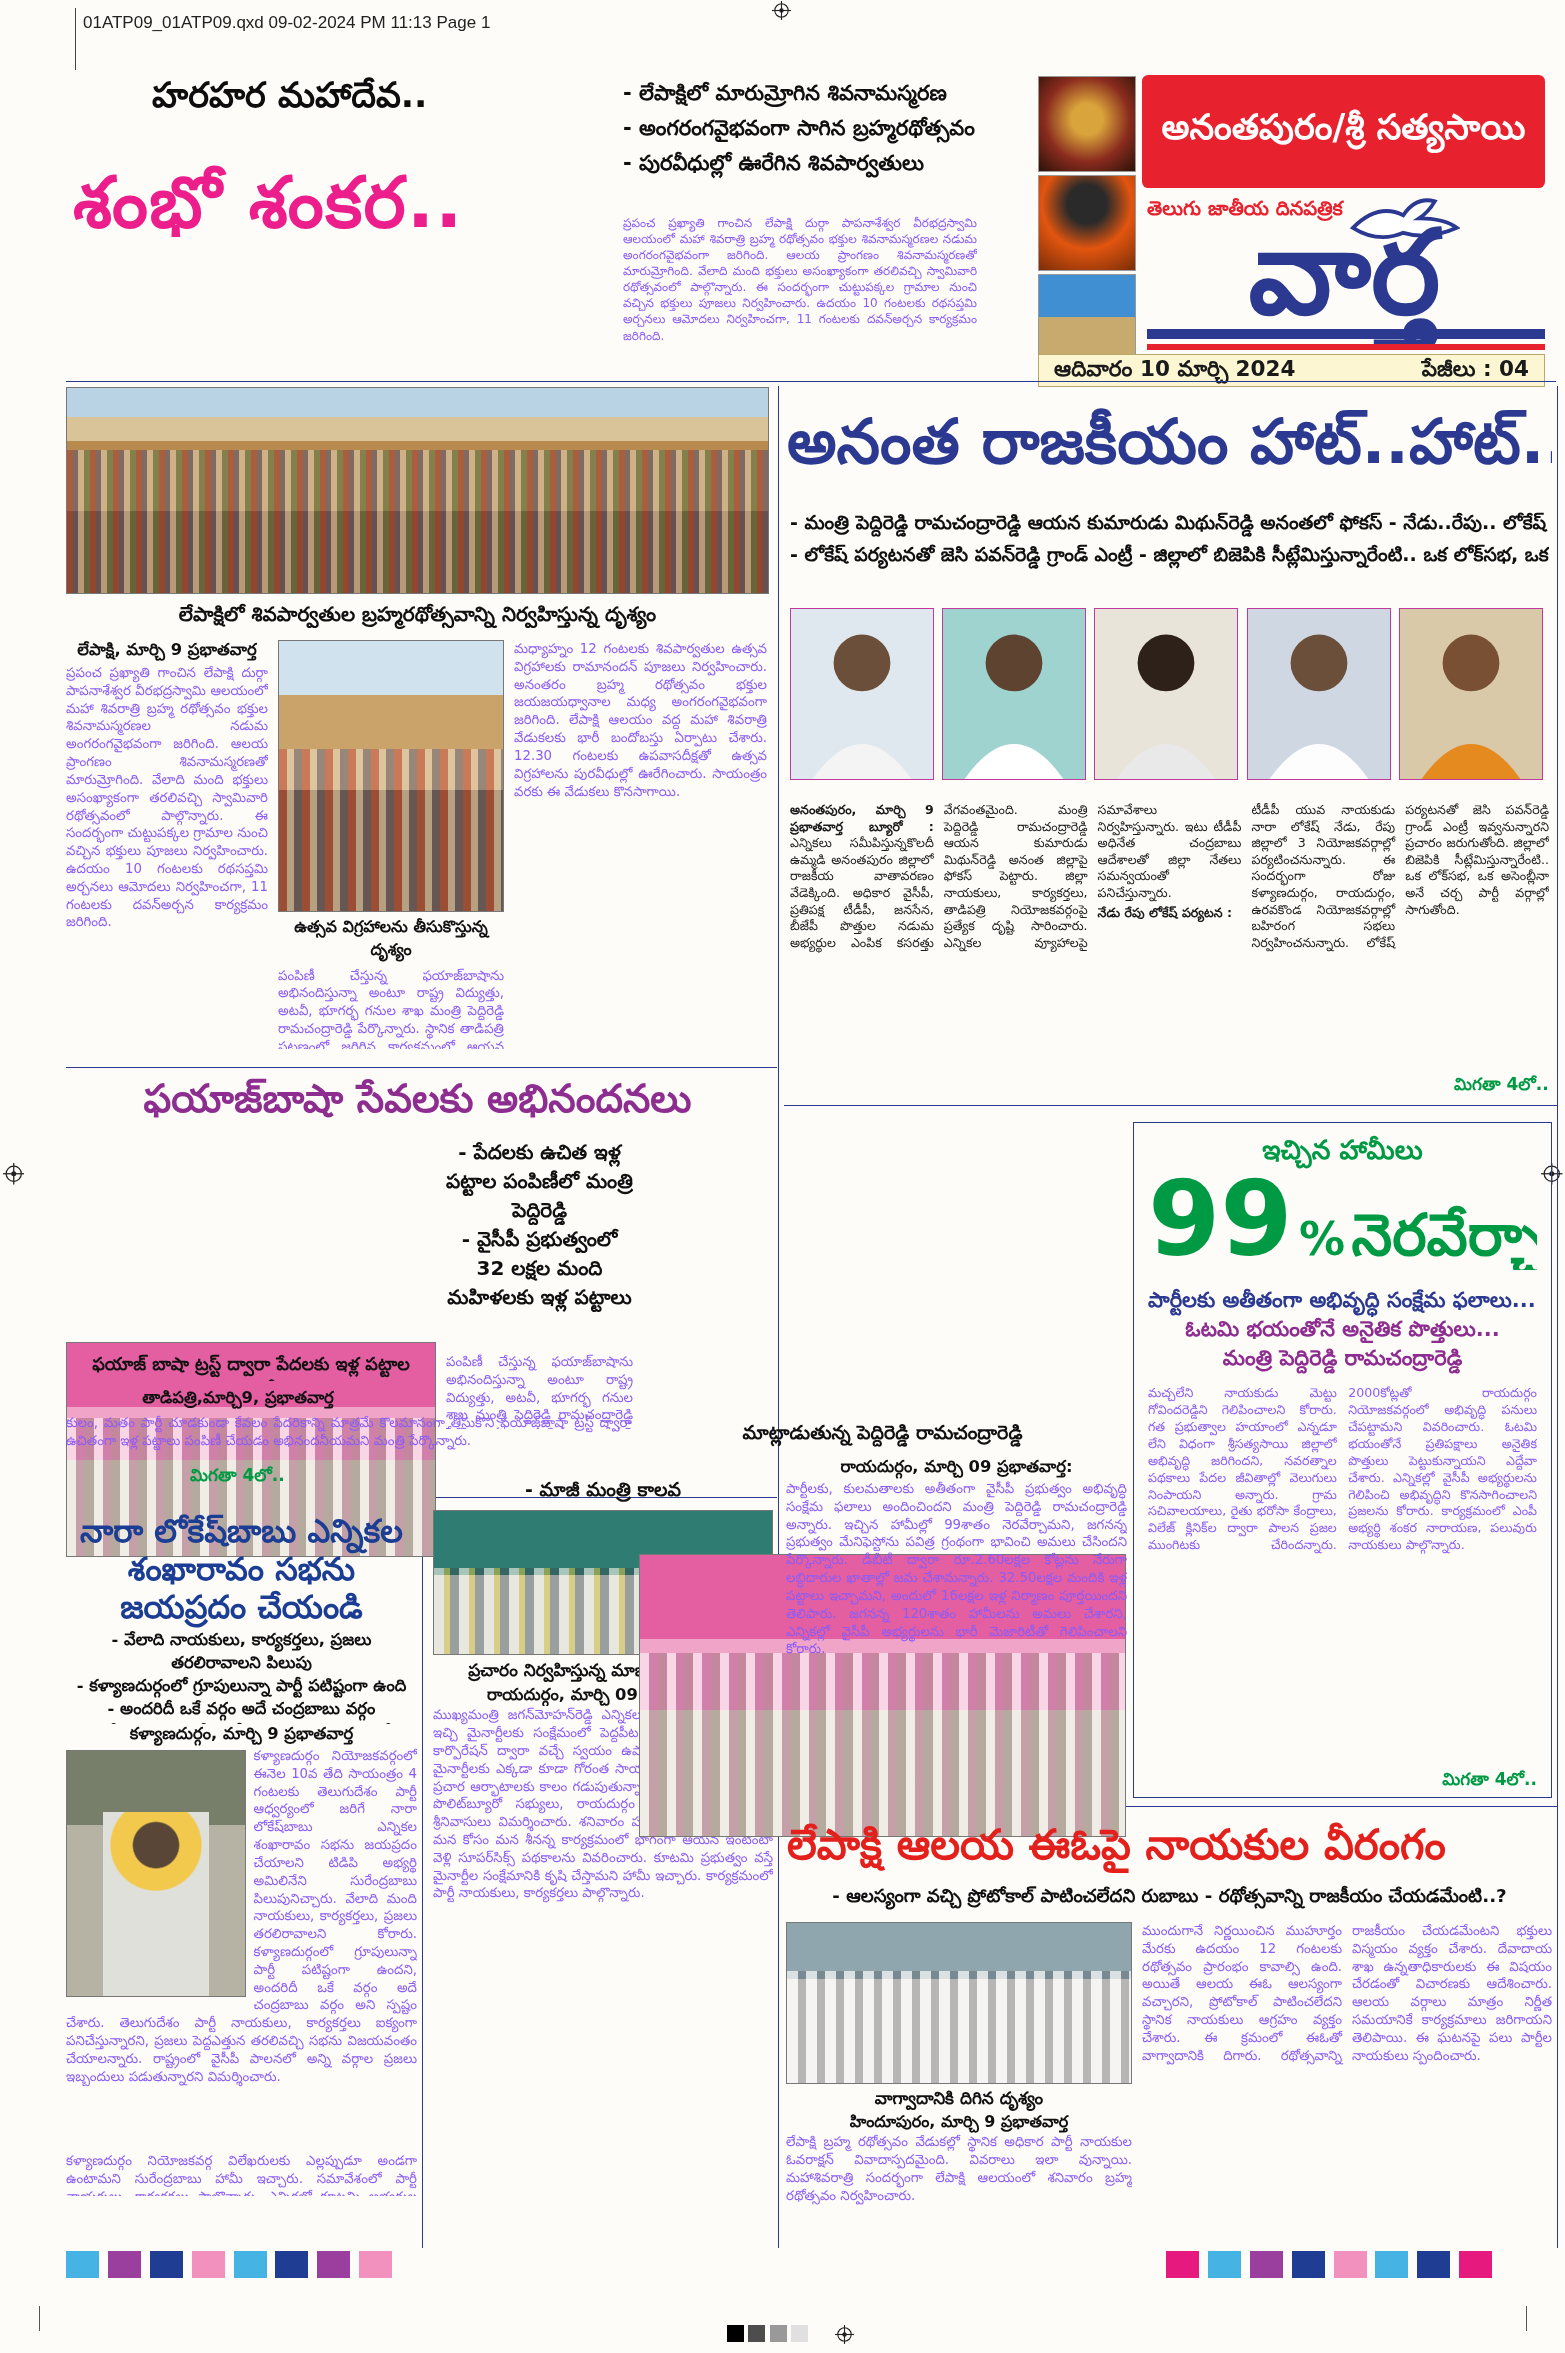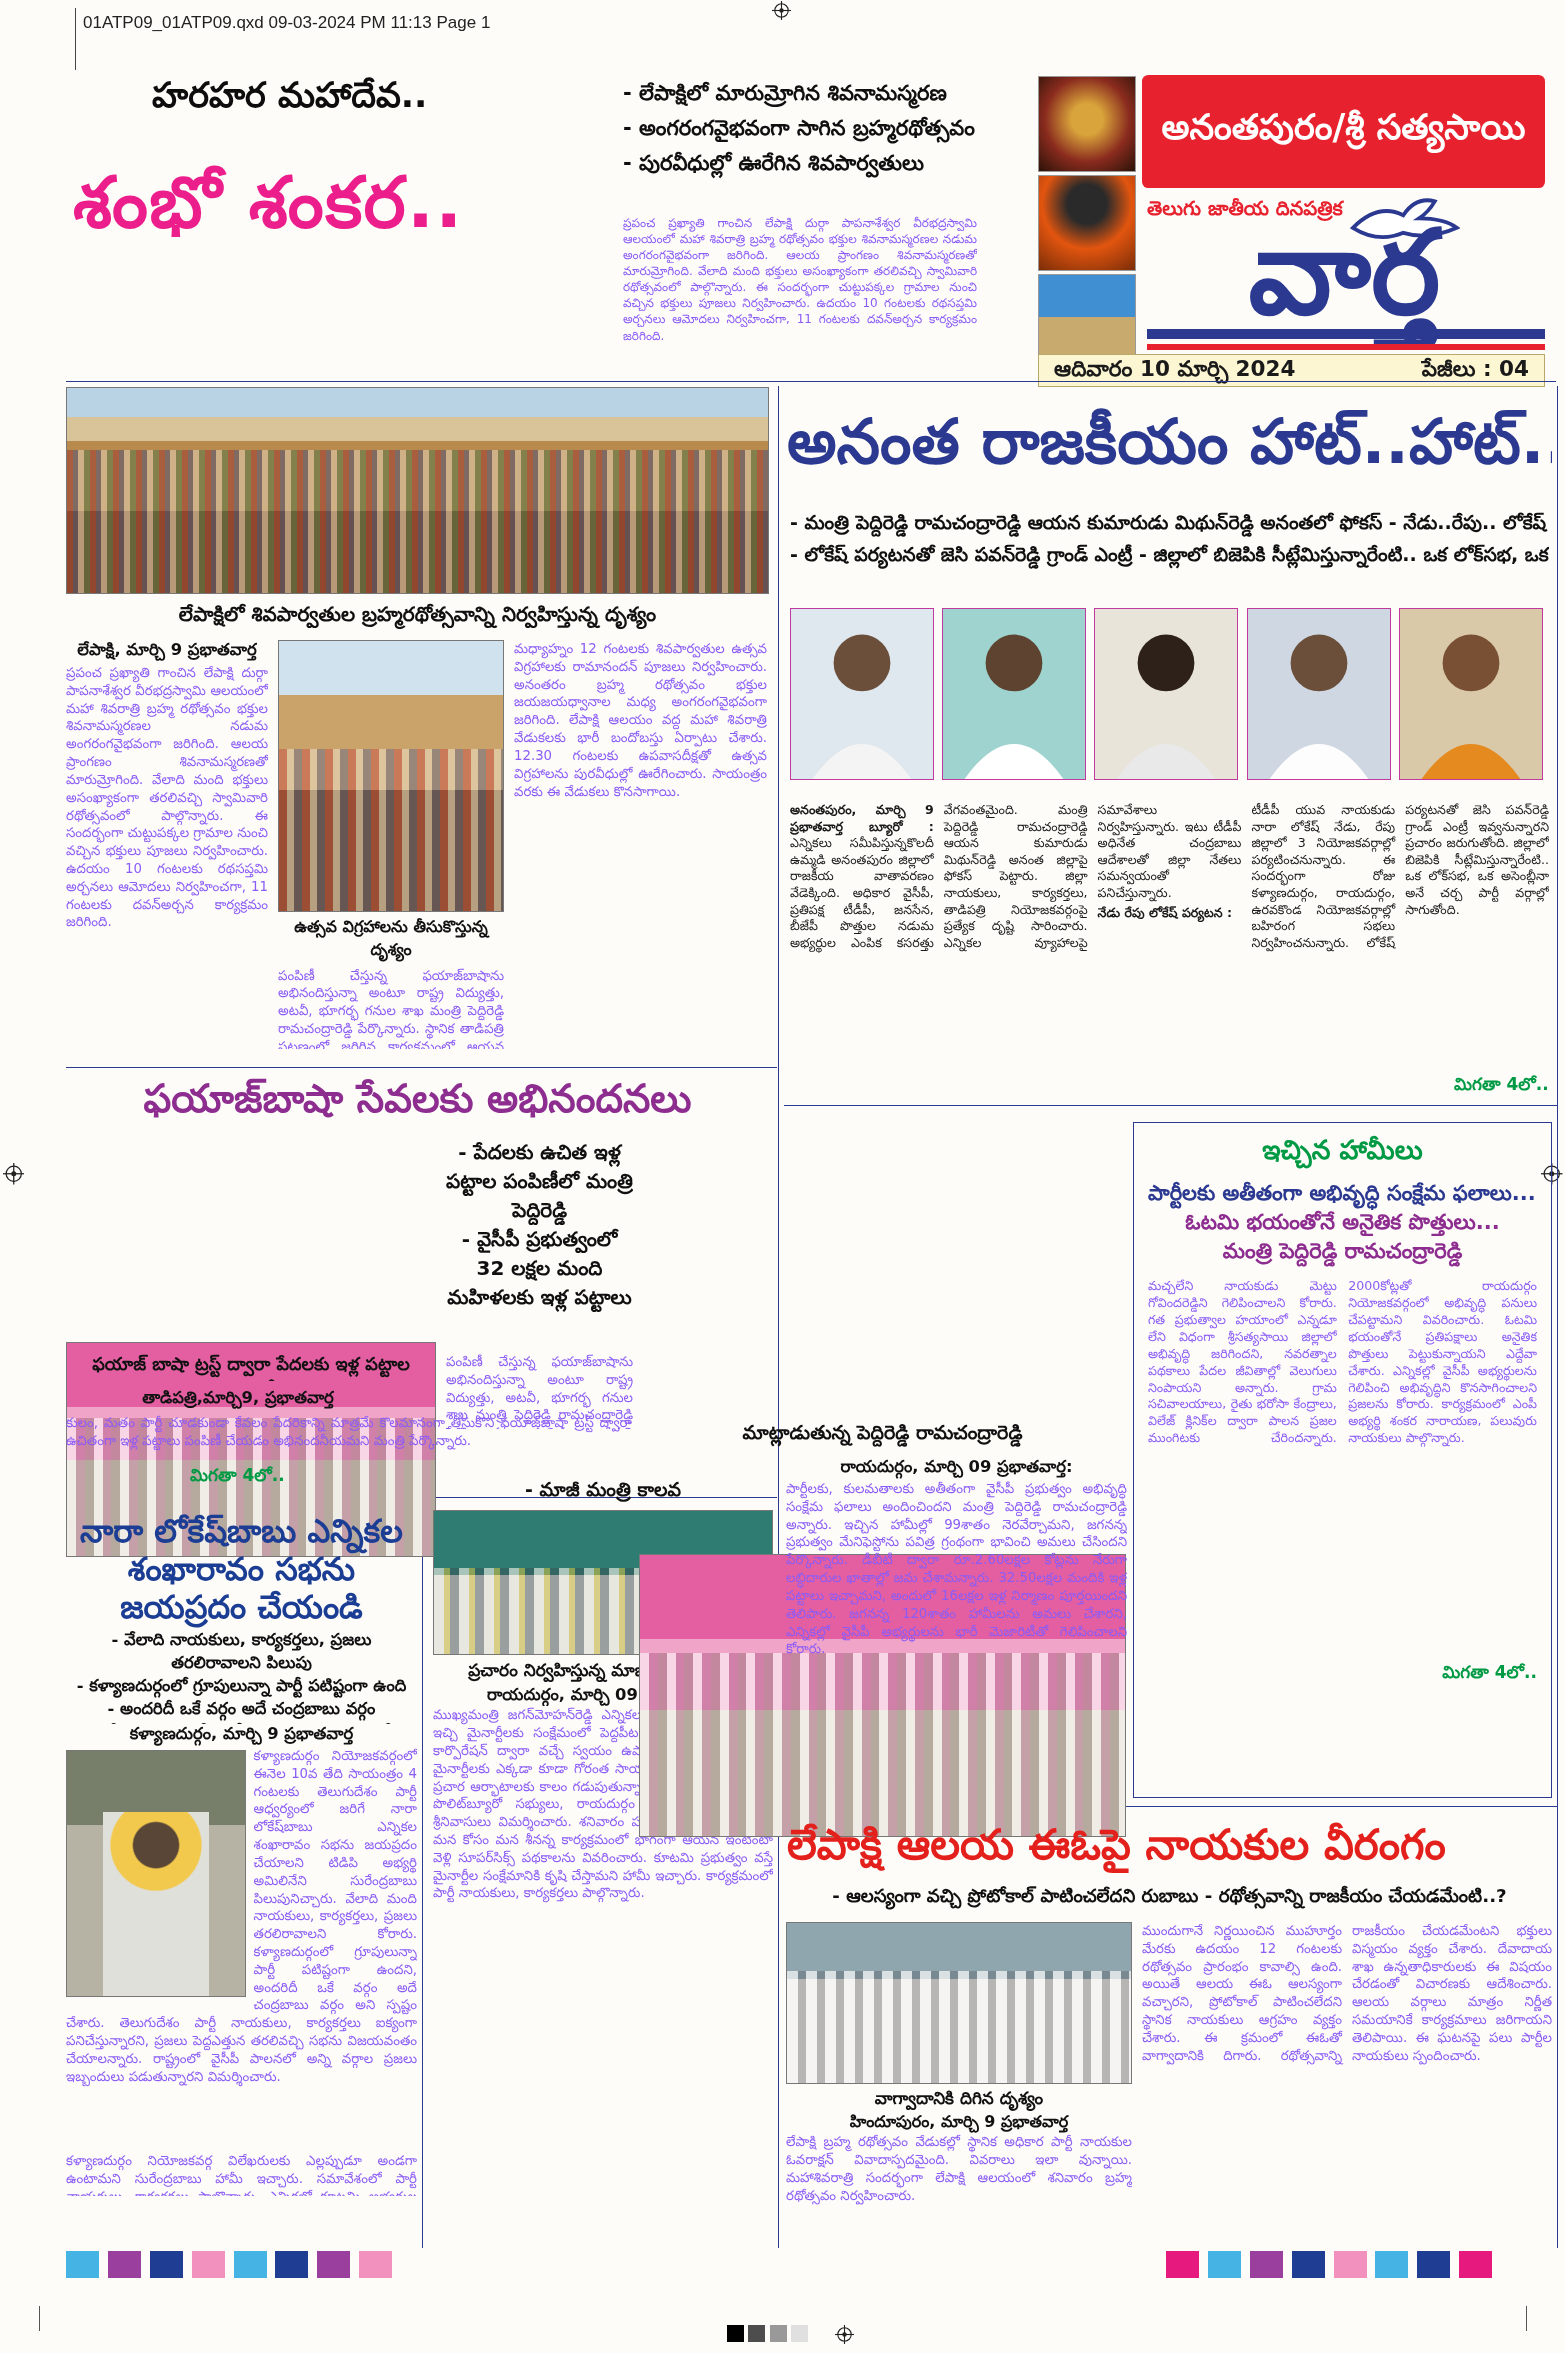--- a/index.html
+++ b/index.html
@@ -82,21 +82,21 @@
   .headline-red{color:#e3201b;font-weight:bold;white-space:nowrap;}
   .headline-dred{color:#b2151b;font-weight:bold;}
   .headline-navy{color:#1b3e94;font-weight:bold;}
   .headline-purple{color:#8e2d90;font-weight:bold;white-space:nowrap;}
   .sub-bullets div{font-weight:bold;color:#101010;}
 </style>
 </head>
 <body>
 
 <div class="print-tick"></div>
-<div class="print-header">01ATP09_01ATP09.qxd  09-03-2024  PM 11:13  Page 1</div>
+<div class="print-header">01ATP09_01ATP09.qxd  09-02-2024  PM 11:13  Page 1</div>
 
 <svg class="regmark" style="left:2.5px;top:1163px;" width="21.5" height="21.5" viewBox="0 0 34 34">
     <circle cx="17" cy="17" r="12" fill="none" stroke="#222" stroke-width="2"></circle>
     <line x1="0" y1="17" x2="34" y2="17" stroke="#222" stroke-width="2"></line>
     <line x1="17" y1="0" x2="17" y2="34" stroke="#222" stroke-width="2"></line>
     <circle cx="17" cy="17" r="4" fill="#222"></circle>
   </svg>
 <svg class="regmark" style="left:1541px;top:1163px;" width="21.5" height="21.5" viewBox="0 0 34 34">
     <circle cx="17" cy="17" r="12" fill="none" stroke="#222" stroke-width="2"></circle>
     <line x1="0" y1="17" x2="34" y2="17" stroke="#222" stroke-width="2"></line>
@@ -258,20 +258,25 @@
 
 <div class="abs photo ph-stage" style="left:639px;top:1132px;width:487px;height:283px;"></div>
 <div class="abs caption hidden-ov" style="left:639px;top:1421px;width:487px;height:26.6px;font-size:19px;">మాట్లాడుతున్న పెద్దిరెడ్డి రామచంద్రారెడ్డి</div>
 <div class="abs" style="left:786px;top:1457px;width:341px;height:341px;">
   <div class="dateline hidden-ov" style="font-size:16.4px;height:23px;">రాయదుర్గం, మార్చి 09 ప్రభాతవార్త:</div>
   <div class="body-text hidden-ov" style="height:315px;">పార్టీలకు, కులమతాలకు అతీతంగా వైసీపీ ప్రభుత్వం అభివృద్ధి సంక్షేమ ఫలాలు అందించిందని మంత్రి పెద్దిరెడ్డి రామచంద్రారెడ్డి అన్నారు. ఇచ్చిన హామీల్లో 99శాతం నెరవేర్చామని, జగనన్న ప్రభుత్వం మేనిఫెస్టోను పవిత్ర గ్రంథంగా భావించి అమలు చేసిందని పేర్కొన్నారు. డీబీటీ ద్వారా రూ.2.60లక్షల కోట్లను నేరుగా లబ్ధిదారుల ఖాతాల్లో జమ చేశామన్నారు. 32.50లక్షల మందికి ఇళ్ల పట్టాలు ఇచ్చామని, అందులో 16లక్షల ఇళ్ల నిర్మాణం పూర్తయిందని తెలిపారు. జగనన్న 120శాతం హామీలను అమలు చేశారని, ఎన్నికల్లో వైసీపీ అభ్యర్థులను భారీ మెజారిటీతో గెలిపించాలని కోరారు.</div>
 </div>
 
 <div class="abs promise-box" style="left:1133px;top:1122px;width:419px;height:676px;">
   <div class="pb-top">ఇచ్చిన హామీలు</div>
+  <div class="pb-99row hidden-ov" style="height:107px;">
+    <span class="pb-99">99</span>
+    <span class="pb-pct">%</span>
+    <span class="pb-word hidden-ov">నెరవేర్చాం</span>
+  </div>
   <div class="pb-blue hidden-ov" style="height:29px;margin-top:8.9px;">పార్టీలకు అతీతంగా అభివృద్ధి సంక్షేమ ఫలాలు....</div>
   <div class="pb-purple hidden-ov" style="height:29px;">ఓటమి భయంతోనే అనైతిక పొత్తులు...</div>
   <div class="pb-purple hidden-ov" style="height:29px;">మంత్రి పెద్దిరెడ్డి రామచంద్రారెడ్డి</div>
   <div class="body-text hidden-ov" style="height:379px;margin-top:10px;column-count:2;column-gap:11.4px;font-size:12.6px;">మచ్చలేని నాయకుడు మెట్టు గోవిందరెడ్డిని గెలిపించాలని కోరారు. గత ప్రభుత్వాల హయాంలో ఎన్నడూ లేని విధంగా శ్రీసత్యసాయి జిల్లాలో అభివృద్ధి జరిగిందని, నవరత్నాల పథకాలు పేదల జీవితాల్లో వెలుగులు నింపాయని అన్నారు. గ్రామ సచివాలయాలు, రైతు భరోసా కేంద్రాలు, విలేజ్ క్లినిక్‌ల ద్వారా పాలన ప్రజల ముంగిటకు చేరిందన్నారు. 2000కోట్లతో రాయదుర్గం నియోజకవర్గంలో అభివృద్ధి పనులు చేపట్టామని వివరించారు. ఓటమి భయంతోనే ప్రతిపక్షాలు అనైతిక పొత్తులు పెట్టుకున్నాయని ఎద్దేవా చేశారు. ఎన్నికల్లో వైసీపీ అభ్యర్థులను గెలిపించి అభివృద్ధిని కొనసాగించాలని ప్రజలను కోరారు. కార్యక్రమంలో ఎంపీ అభ్యర్థి శంకర నారాయణ, పలువురు నాయకులు పాల్గొన్నారు.</div>
   <div class="continued" style="text-align:right;margin-top:5px;">మిగతా 4లో..</div>
 </div>
 
 <div class="abs headline-red hidden-ov" style="left:787px;top:1820px;width:765px;height:58px;font-size:42px;text-align:left;">లేపాక్షి ఆలయ ఈఓపై నాయకుల వీరంగం</div>
 <div class="abs caption hidden-ov" style="left:787px;top:1885px;width:765px;height:28px;font-size:18.3px;">- ఆలస్యంగా వచ్చి ప్రోటోకాల్ పాటించలేదని రుబాబు - రథోత్సవాన్ని రాజకీయం చేయడమేంటి..?</div>
 <div class="abs" style="left:786px;top:1922px;width:766px;height:326px;display:flex;gap:10px;">

